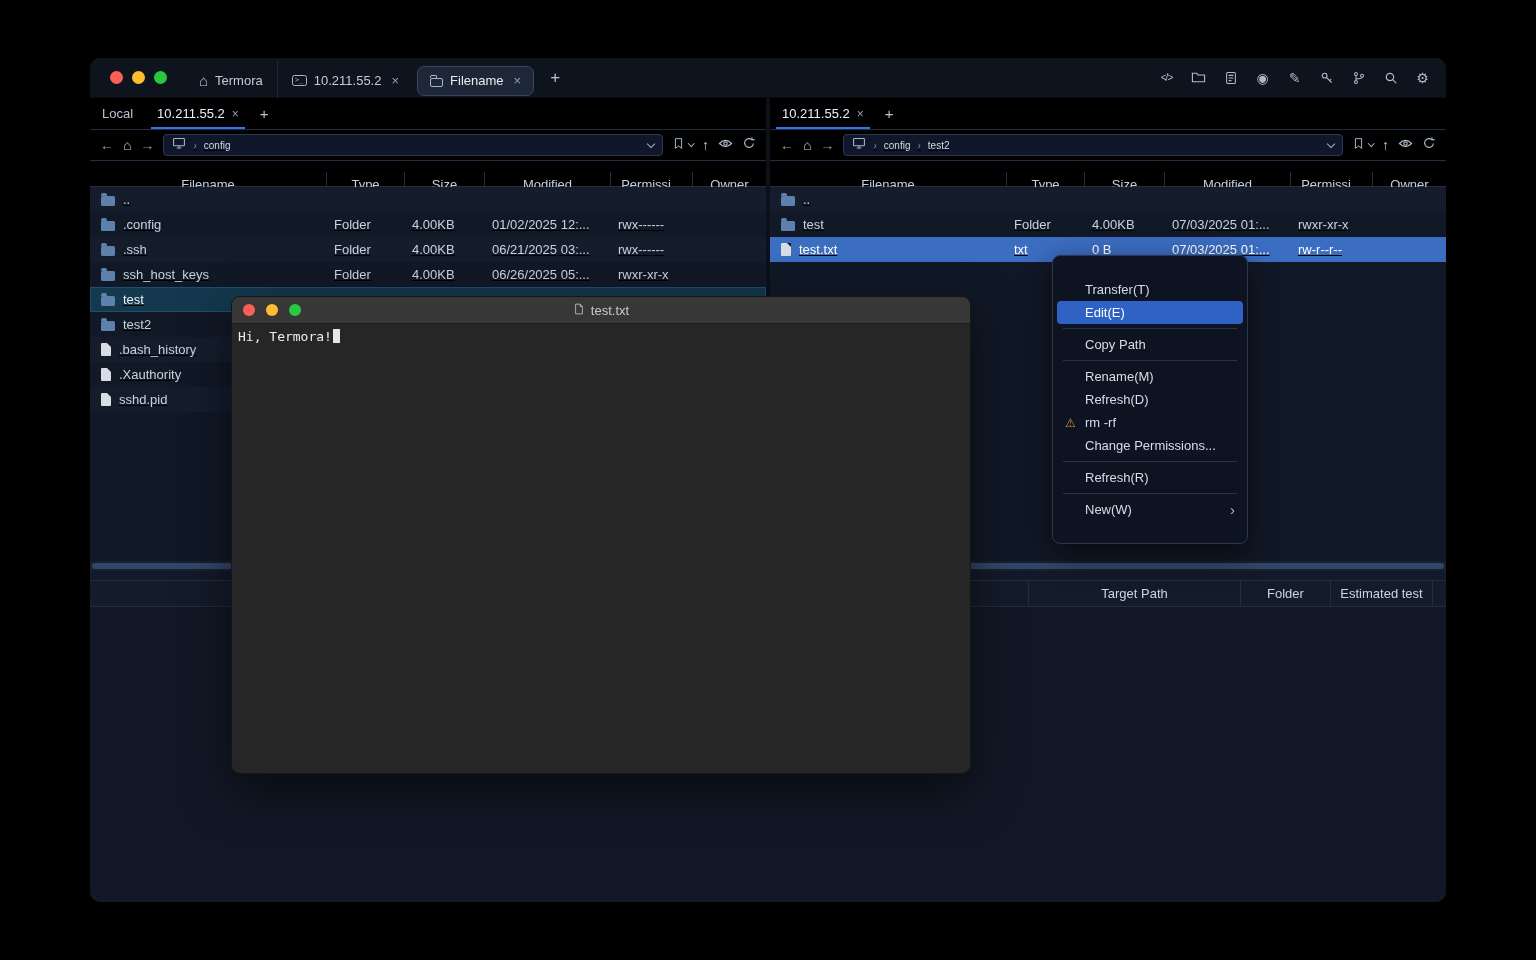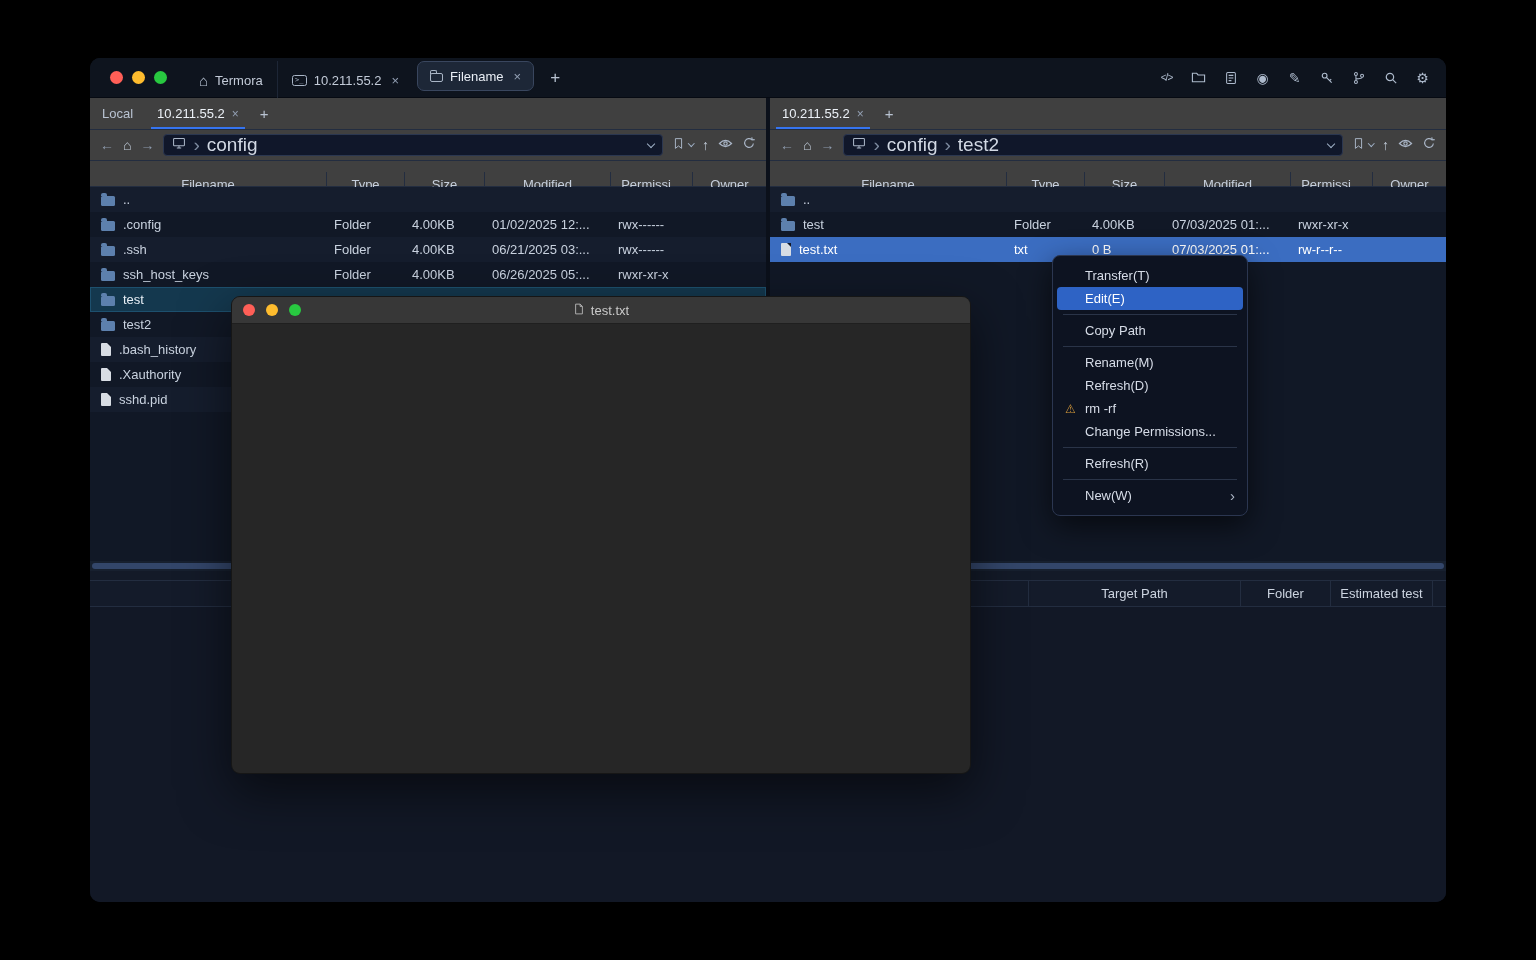--- a/index.html
+++ b/index.html
@@ -7,21 +7,21 @@
 
   .app-window { position:absolute; left:90px; top:58px; width:1356px; height:844px;
     background:#131a28; border-radius:10px; overflow:hidden; }
 
   
   .titlebar { height:40px; background:#0e141e; border-bottom:1px solid #060a12;
     display:flex; align-items:center; padding-right:14px; }
   .traffic { display:flex; gap:9px; padding:0 18px 0 20px; }
   .tl { width:13px; height:13px; border-radius:50%; }
   .tl.red{background:#ff5f57} .tl.yellow{background:#febc2e} .tl.green{background:#28c840}
-  .title-tabs { display:flex; height:100%;margin-top:6px; }
+  .title-tabs { display:flex; align-items:center; height:100%;margin-top:6px; }
   .ttab { display:flex; align-items:center; gap:7px; padding:0 14px; height:100%;
     font-size:13px; color:#c3cbd8; }
   .ttab + .ttab { border-left:1px solid #1d2636; }
   .ttab.active { height:30px; background:#1d2737; border:1px solid #39465e; border-radius:7px;
     margin:0 4px; padding:0 12px; color:#e9eef5; }
   .xclose { color:#93a0b4; font-size:13px; margin-left:3px; }
   .plus-btn { color:#b9c3d2; font-size:17px; padding:0 12px; background:none; border:none;
     font-family:inherit; }
   .tb-spacer { flex:1; }
   .toolbar { display:flex; align-items:center; gap:13px; color:#adbacc; }
@@ -35,41 +35,41 @@
     display:inline-flex; align-items:center; justify-content:center; }
   .ic-terminal-icon::before { content:">_"; font-size:7px; color:#a9b5c6;
     font-family:"DejaVu Sans Mono",monospace; margin-top:-1px; }
   .ic-foldertab-icon { width:13px; height:9px; border:1.3px solid #a9b5c6; border-radius:2px;
     position:relative; margin-top:3px; display:inline-block; }
   .ic-foldertab-icon::before { content:""; position:absolute; top:-3.8px; left:-1.3px; width:5px;
     height:2.4px; border:1.3px solid #a9b5c6; border-bottom:0; border-radius:2px 2px 0 0; }
 
   
   .fm-area { position:absolute; left:0; top:40px; width:1356px; height:463px; display:flex; }
-  .panel { width:676px; display:flex; flex-direction:column; background:#404040; }
+  .panel { width:676px; display:flex; flex-direction:column; background:#000000;text-decoration:underline; }
   .panel-divider { width:4px; background:#0b101a; }
 
   .ptab-row { height:32px; display:flex; align-items:stretch; border-bottom:1px solid #232d40; }
   .ptabs { display:flex; }
   .ptab { display:flex; align-items:center; gap:6px; padding:0 12px; font-size:13px;
     color:#b9c3d2; position:relative; }
   .ptab.active { color:#ecf1f7; }
   .ptab.active::after { content:""; position:absolute; left:6px; right:6px; bottom:0;
     height:2px; background:#3574f0; }
   .xclose.sm { font-size:12px; margin-left:1px; }
   .plus-btn.sm { font-size:15px; padding:0 9px; }
 
   .navbar { height:30px; display:flex; align-items:center; gap:9px; padding:0 10px;
     border-bottom:0; }
   .nav-ic { color:#8e9bae; font-size:14px; line-height:1; }
   .nav-ic.bright { color:#c2cdda; }
   .pathbox { flex:1; height:22px; background:#10172a; border:1px solid #2b3750; border-radius:4px;
     display:flex; align-items:center; padding:0 8px; }
   .crumbs { display:flex; align-items:center; }
-  .crumb { font-size:19px; color:#d2d9e4; }
+  .crumb { font-size:10px; color:#d2d9e4; }
   .crumb::before { content:"›"; margin:0 7px; color:#7e8ba0; }
   .chev { display:inline-block; width:6px; height:6px; border-right:1.4px solid #9fb0c6;
     border-bottom:1.4px solid #9fb0c6; transform:rotate(45deg); margin-top:-3px; }
   .pathbox .chev { margin-left:auto; }
   .bm-group { display:flex; align-items:center; gap:4px; }
   .chev.tiny { width:4.5px; height:4.5px; }
 
   .thead { height:27px; display:flex; align-items:center; border-top:1px solid #232d40;
     border-bottom:1px solid #232d40; font-size:13px; color:#c6cfdc; }
   .th { display:flex; align-items:center; justify-content:center; height:100%; flex:none;margin-top:21px; }
@@ -103,21 +103,21 @@
     align-items:center; border-top:1px solid #232d40; border-bottom:1px solid #232d40;
     background:#141b2a; font-size:13px; color:#ccd4e0; }
   .th-spacer { flex:1; height:100%; }
   .tcol { display:flex; align-items:center; justify-content:center; height:100%;
     border-left:1px solid #232d40; flex:none; }
   .tcol.w212{width:212px} .tcol.w90{width:90px} .tcol.w102{width:102px} .tcol.w14{width:14px}
   .bottom-area { position:absolute; left:0; top:549px; width:1356px; height:295px; background:#121826; }
 
   
   .context-menu { position:absolute; left:962px; top:197px; width:196px; background:#0d1321;
-    border:1px solid #2b3650; border-radius:8px; padding:8px 4px;
+    border:1px solid #2b3650; border-radius:8px; padding:22px 4px;
     box-shadow:0 10px 30px rgba(0,0,0,.6); z-index:40; }
   .mitem { height:23px; display:flex; align-items:center; padding:0 8px; font-size:13px;
     color:#d7dde8; border-radius:4px; }
   .mi-ic { width:20px; flex:none; display:flex; }
   .ic-warning-icon::before { content:"⚠"; color:#d89b3a; font-size:12px; }
   .mi-label { flex:1; }
   .mi-sub { margin-left:auto; color:#aeb8c8; font-size:15px; line-height:1; }
   .mitem.highlighted { background:#2e63c5; color:#fff; }
   .mitem.separator { height:1px; background:#2a3448; margin:4px 6px; padding:0; border-radius:0; }
 
@@ -606,15 +606,16 @@
               </g>
             </svg></span>
         <span>test.txt</span>
       </div>
       <div class="ed-traffic">
         <span class="tl sm red"></span>
         <span class="tl sm yellow"></span>
         <span class="tl sm green"></span>
       </div>
     </div>
+    <div class="ed-content"><span>Hi, Termora!</span><span class="cursor"></span></div>
   </div>
 
 </div>
 
 </body></html>

